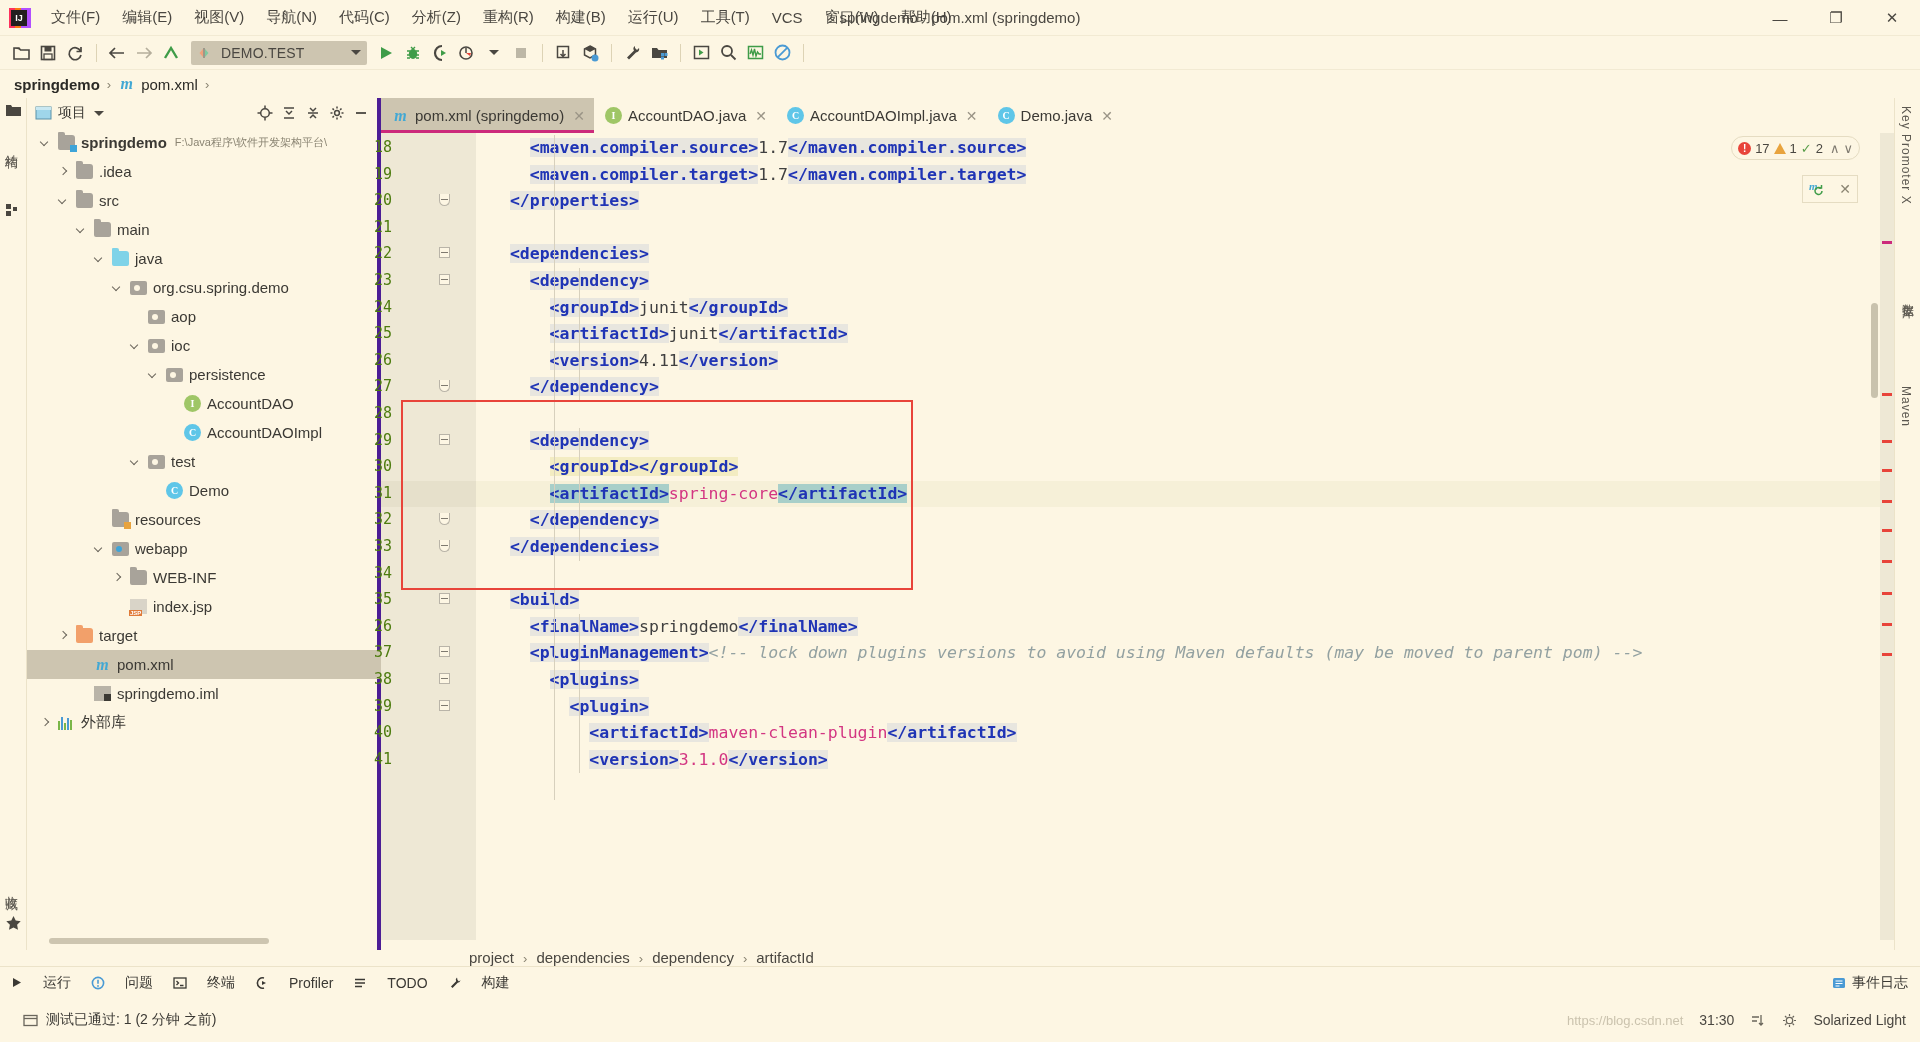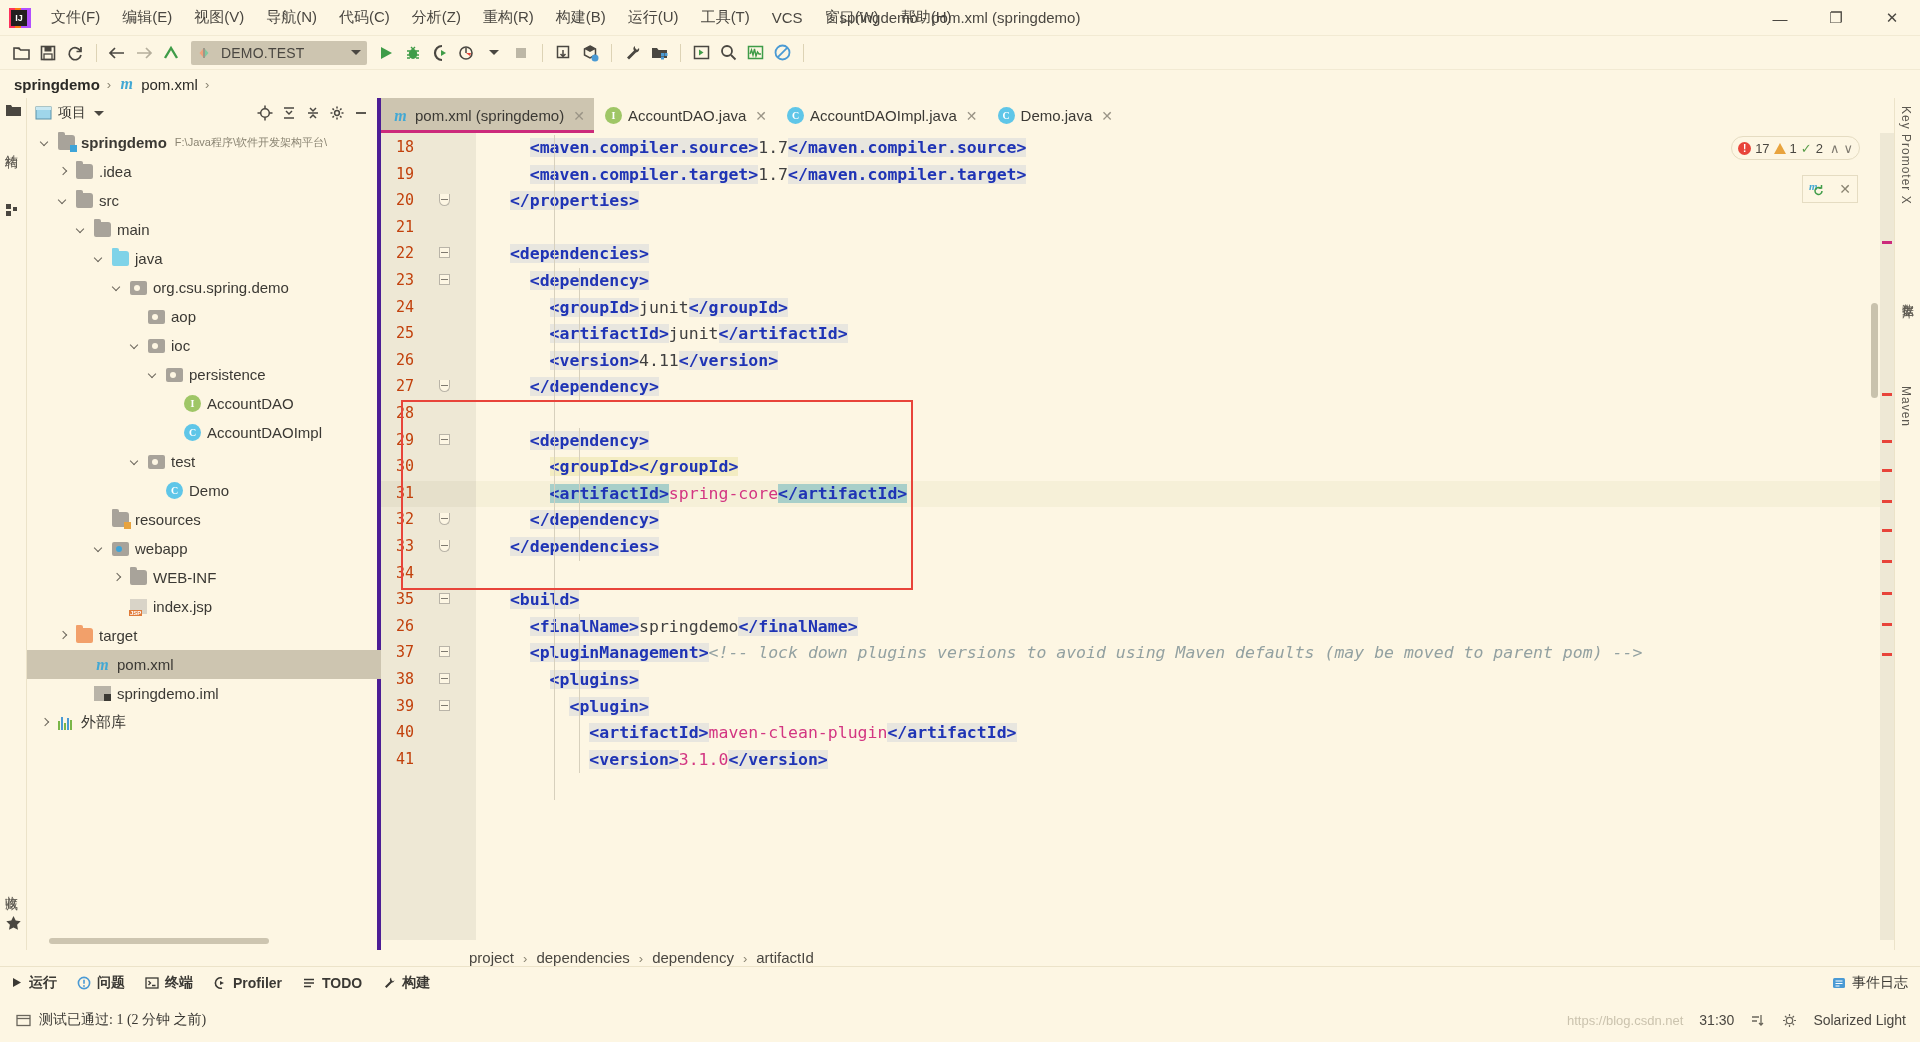--- a/index.html
+++ b/index.html
@@ -137,22 +137,22 @@
     font-size:15px; color:#3b3934; white-space:nowrap; position:relative; }
   .etab.active { background:#cdc5b0; }
   .etab.active::after { content:''; position:absolute; left:0; bottom:0; width:100%;
     height:3px; background:#cc2a7b; }
   .etab .x { margin-left:9px; color:#9a9486; font-size:14px; }
 
   .editor { position:absolute; left:381px; top:133px; width:1513px; height:817px;
     background:#fdf6e3; }
   .gutter { position:absolute; left:0; top:0; width:95px; height:817px;
     background:#eee8d5; }
-  .gutter-ln { position:absolute; right:62px; font-size:15px; color:#c2410c;
-    font-family:"DejaVu Sans Mono","Liberation Mono",monospace; text-align:right; width:40px;}
+  .gutter-ln { position:absolute; right:62px; font-size:15px; color:#4d7c0f;
+    font-family:"DejaVu Sans Mono","Liberation Mono",monospace; text-align:left; width:40px;}
   .fold { position:absolute; left:58px; width:13px; height:13px; }
   .fold .bx { position:absolute; left:0; top:0; width:11px; height:11px;
     border:1px solid #b9b4a8; background:#fdf6e3; }
   .fold .bx.rounded { border-radius:0 0 6px 6px; border-top:none; height:12px; }
   .fold .mn { position:absolute; left:2px; top:5px; width:7px; height:1px; background:#7f7a70; }
   .indentline { position:absolute; width:1px; background:#d7d0bd; }
 
   .code { position:absolute; left:95px; top:0; width:1418px; height:817px;
     font-family:"DejaVu Sans Mono","Liberation Mono",monospace; font-size:16.5px;
     line-height:26.6px; color:#2a2a2a; overflow:hidden; white-space:pre; }
@@ -195,27 +195,27 @@
   
   .editor-crumbs { position:absolute; left:381px; top:940px; width:1513px; height:26px;
     display:flex; align-items:flex-end; padding-left:88px; font-size:15px; color:#4a4741;
     background:#fdf6e3; }
   .editor-crumbs .s { margin:0 9px; color:#8a8472; font-size:13px; }
 
   
   .bottombar { position:absolute; left:0; top:966px; width:1920px; height:32px;
     display:flex; align-items:center; background:#fdf6e3; border-top:1px solid #ece3c9;
     font-size:14px; color:#3b3934; }
-  .bbtn { display:flex; align-items:center; padding:8px 10px; height:28px; gap:6px;font-weight:bold; }
+  .bbtn { display:flex; align-items:center; padding:8px 10px; height:28px; gap:20px; }
   .bright { margin-left:auto; display:flex; align-items:center; padding-right:12px; gap:6px; }
 
   
   .statusbar { position:absolute; left:0; top:998px; width:1920px; height:44px;
     display:flex; align-items:center; background:#fdf6e3; font-size:14px; color:#3b3934; }
-  .sb-left { display:flex; align-items:center; padding-left:16px; gap:8px;font-family:Liberation Serif, serif; }
+  .sb-left { display:flex; align-items:center; padding-left:23px; gap:8px; }
   .sb-right { margin-left:auto; display:flex; align-items:center; gap:16px; padding-right:14px;
     color:#4a4741; }
   .sb-ghost { color:#cbc3ae; font-size:13px; }
 </style>
 </head>
 <body>
 
 <div class="titlebar">
   <div class="app-logo">
     <div class="l1"></div>

